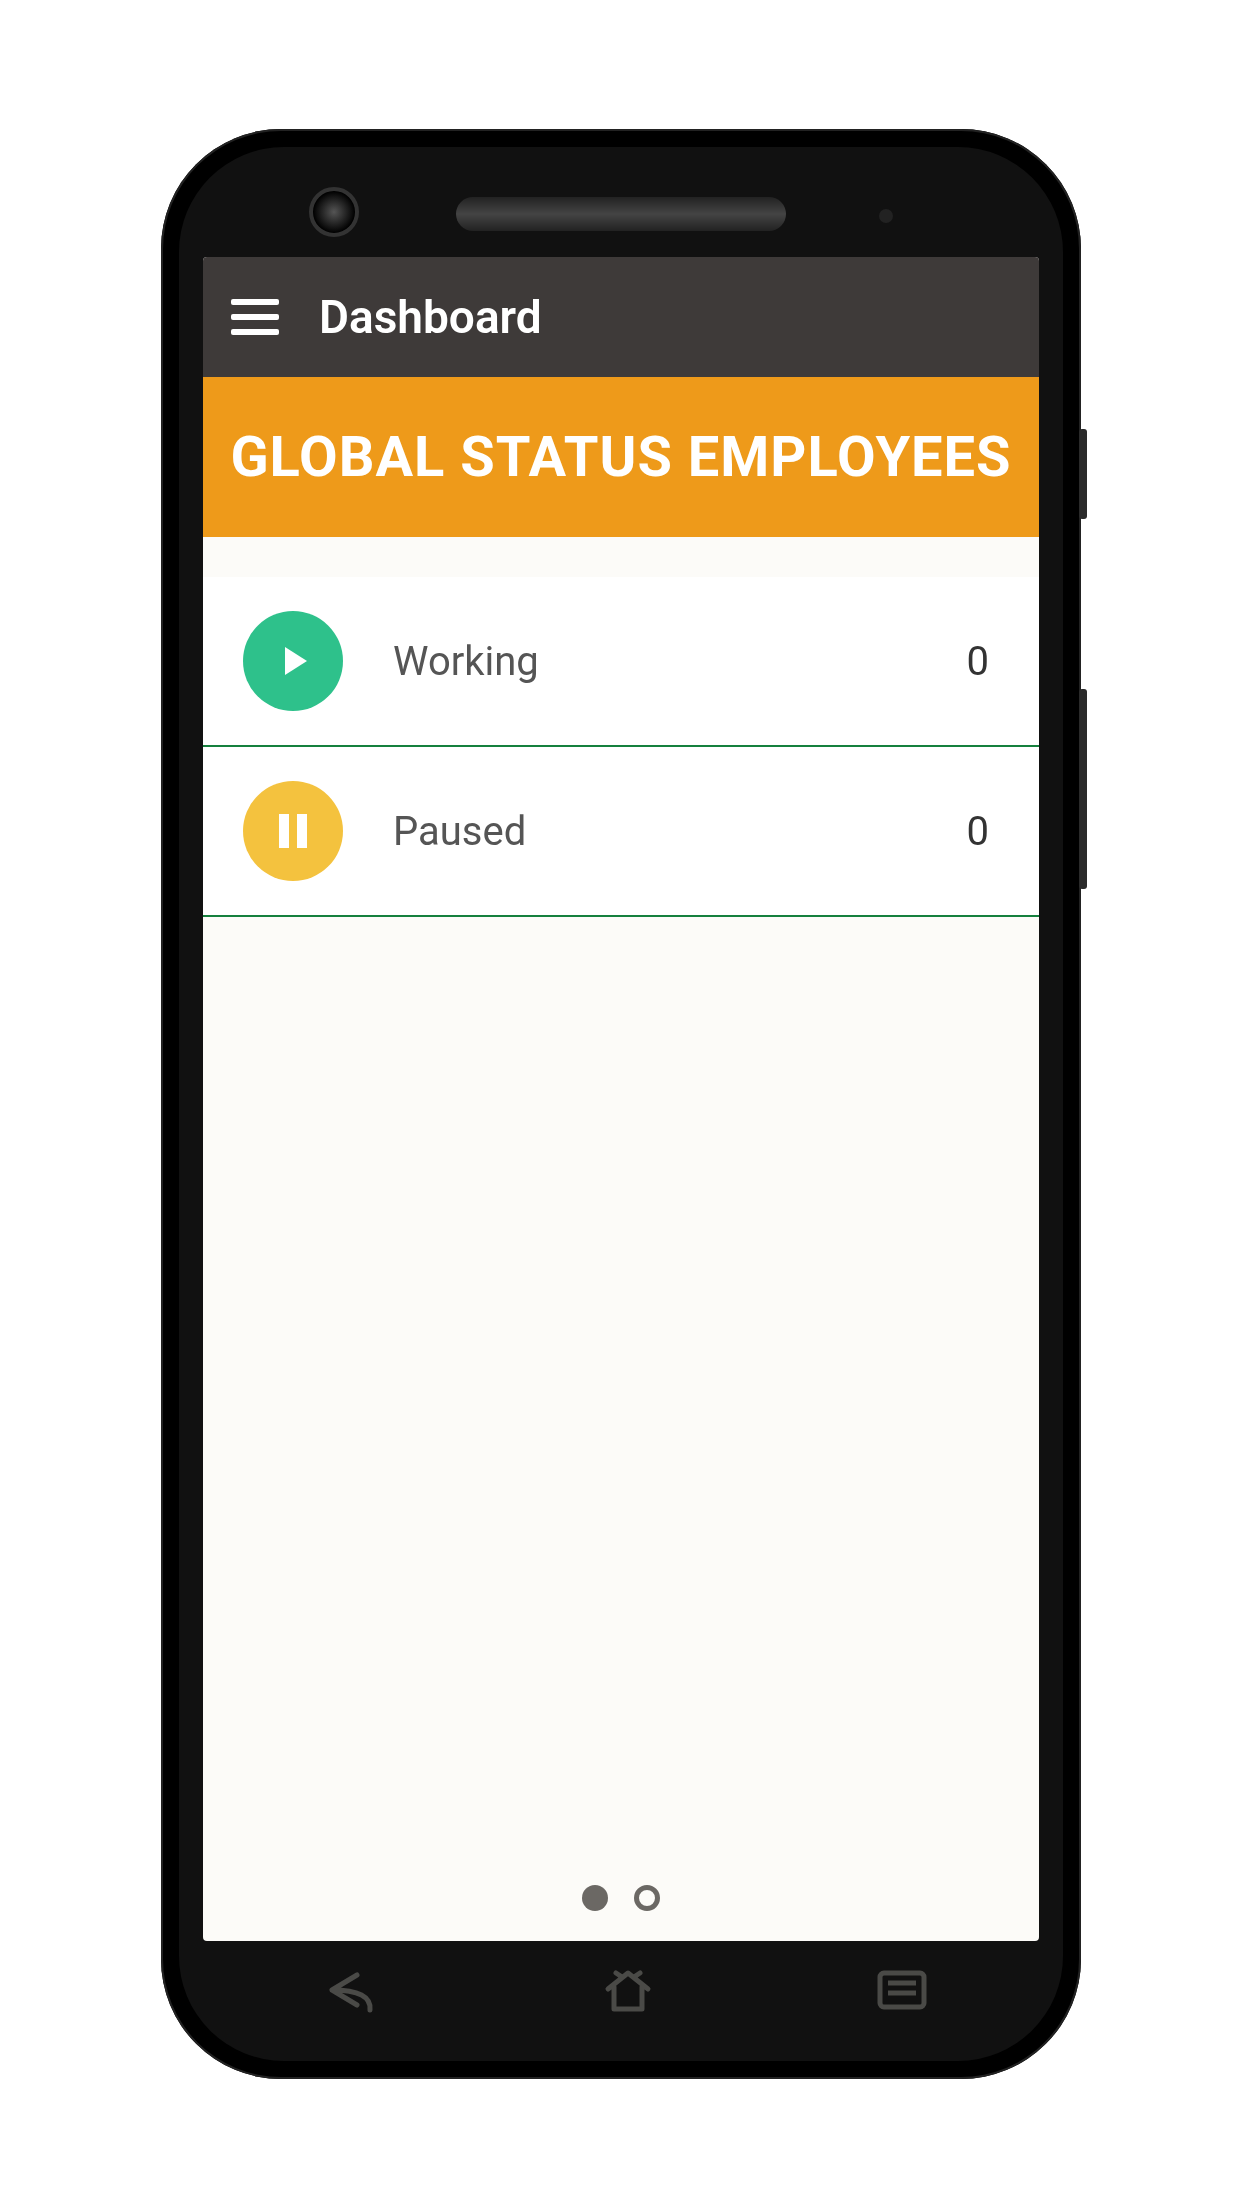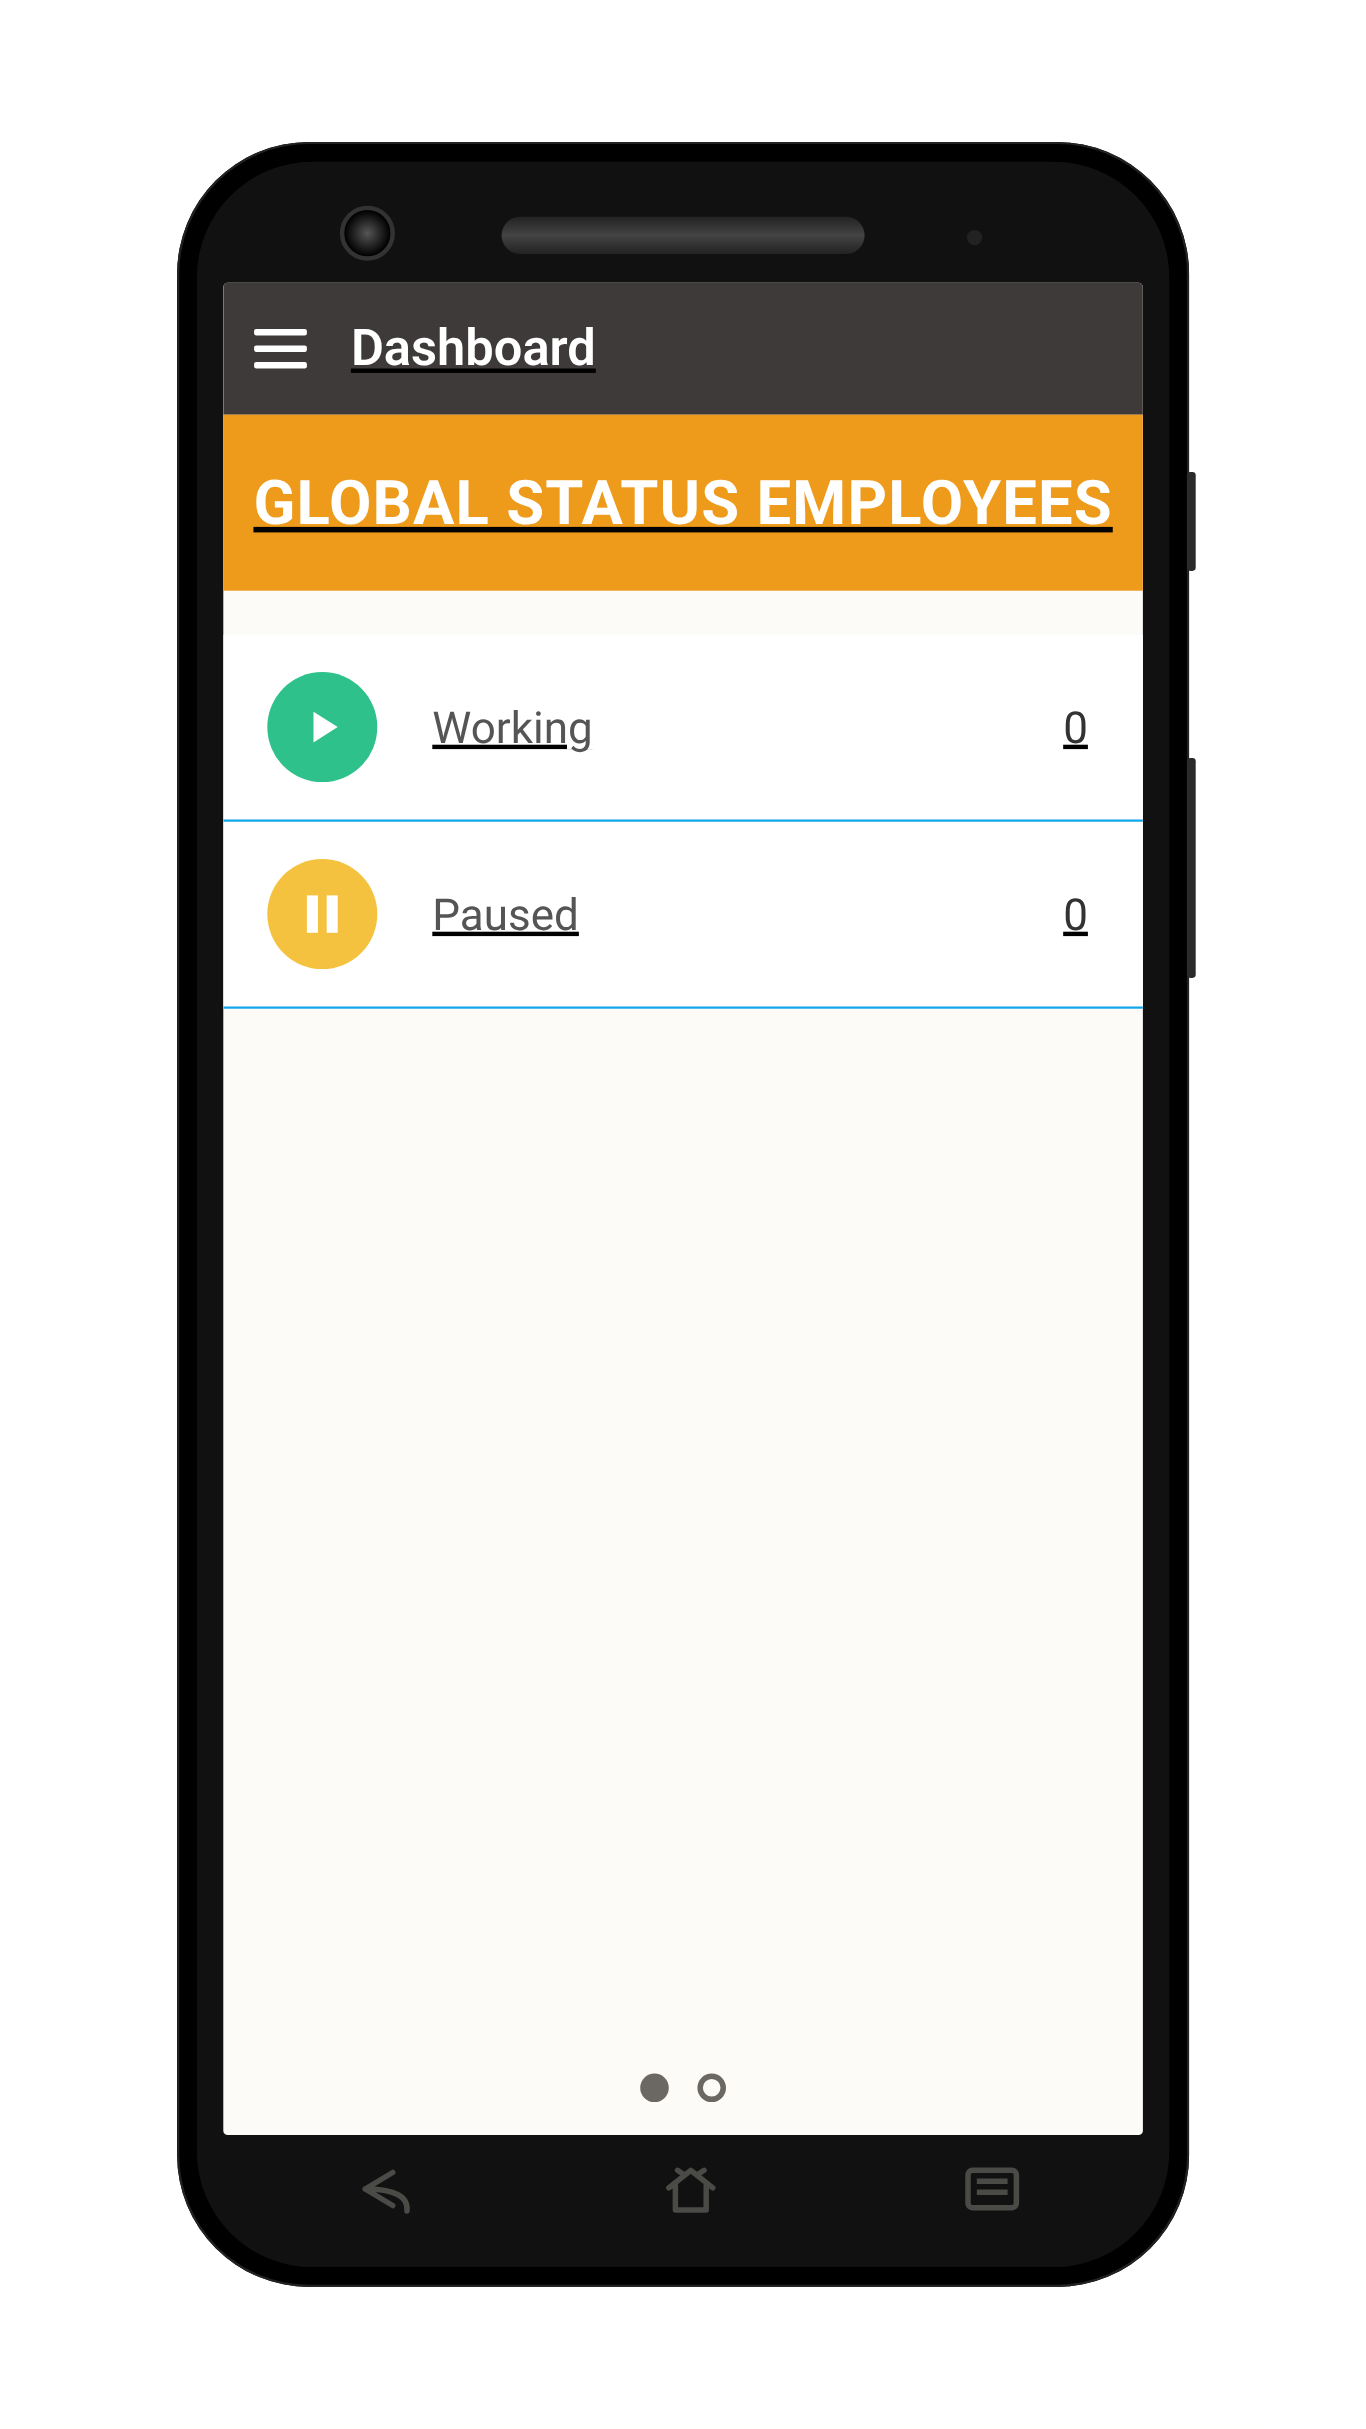--- a/index.html
+++ b/index.html
@@ -54,21 +54,20 @@
       background: #222; border-radius: 50%;
     }
     .screen {
       flex: 1;
       background: #fcfbf8;
       border-radius: 4px;
       overflow: hidden;
       display: flex;
       flex-direction: column;
       position: relative;
-      text-decoration: underline;
     }
     .app-bar {
       height: 120px;
       background: #3e3a39;
       display: flex;
       align-items: center;
       padding: 0 28px;
       gap: 40px;
     }
     .menu-icon { cursor: pointer; }
@@ -97,21 +96,21 @@
     }
     .list {
       background: #fff;
       margin-top: 40px;
     }
     .row {
       display: flex;
       align-items: center;
       height: 170px;
       padding: 0 50px 0 40px;
-      border-bottom: 2px solid #0ea5e9;
+      border-bottom: 2px solid #15803d;
     }
     .circle {
       width: 100px; height: 100px;
       border-radius: 50%;
       display: flex; align-items: center; justify-content: center;
       flex-shrink: 0;
       margin-right: 50px;
     }
     .label {
       flex: 1;

